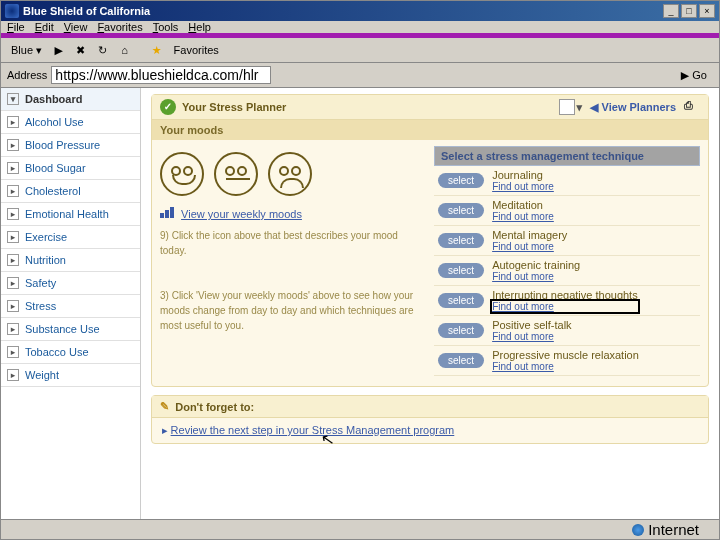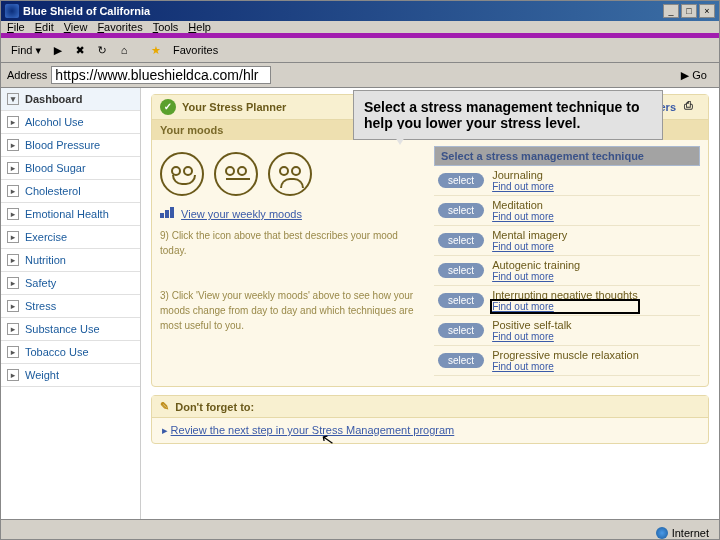--- a/index.html
+++ b/index.html
@@ -49,21 +49,21 @@
   .tech-row { display:flex; align-items:center; gap:8px; padding:3px 4px; border-bottom:1px solid #ece4c8;}
   .select-btn { background:#7a92b8; color:#fff; font-size:10px; padding:2px 10px; border-radius:10px; border:none; cursor:pointer;}
   .tech-label { font-size:11px; color:#6b5a1a;}
   .findout { color:#3a5aa8; text-decoration:underline; font-size:10px; cursor:pointer; display:block;}
   .highlight { outline:2px solid #000;}
   .forget-panel .panel-head { background:#f8f0d0;}
   .forget-body { padding:6px 10px; color:#3a5aa8;}
   .forget-link { text-decoration:underline; cursor:pointer;}
   .callout { position:absolute; top:2px; left:212px; width:310px; background:#e2e2e2; border:1px solid #999; padding:8px 10px; font-size:14px; font-weight:bold; color:#000; z-index:10;}
   .callout::after { content:''; position:absolute; bottom:-16px; left:36px; border:10px solid transparent; border-top:16px solid #e2e2e2;}
-  .statusbar { height:20px; background:#d4d0c8; border-top:1px solid #888; display:flex; align-items:flex-end; font-size:11px; padding:0 10px;}
+  .statusbar { height:20px; background:#d4d0c8; border-top:1px solid #888; display:flex; align-items:center; font-size:15px; padding:0 20px;}
   .statusbar .inet { margin-left:auto; display:flex; align-items:center; gap:4px;}
   .globe { width:12px;height:12px;background:radial-gradient(circle,#4a9ae8,#1a5a9c);border-radius:50%;}
   .cursor { position:absolute; left:180px; top:342px; font-size:16px; color:#000; transform:rotate(-10deg); pointer-events:none;}
 </style>
 </head>
 <body>
 
 <div class="window">
   <div class="titlebar">
     <span class="icon"></span>
@@ -76,21 +76,21 @@
   <div class="menubar">
     <span>File</span>
     <span>Edit</span>
     <span>View</span>
     <span>Favorites</span>
     <span>Tools</span>
     <span>Help</span>
   </div>
 
   <div class="toolbar">
-    <span class="tb-btn"><span>Find</span> ▾</span>
+    <span class="tb-btn"><span>Blue</span> ▾</span>
     <span class="tb-icon">▶</span>
     <span class="tb-icon">✖</span>
     <span class="tb-icon">↻</span>
     <span class="tb-icon">⌂</span>
     <span style="width:6px"></span>
     <span class="tb-icon" style="color:#e8a800">★</span>
     <span class="tb-btn">Favorites</span>
   </div>
 
   <div class="addressbar">
@@ -150,21 +150,20 @@
           <span>Tobacco Use</span>
         </div>
         <div class="side-item">
           <span class="arrow">▸</span>
           <span>Weight</span>
         </div>
       </div>
 
     <div class="main">
 
-      <div class="callout">Select a stress management technique to help you lower your stress level.</div>
 
       <div class="panel">
         <div class="panel-head">
           <span class="check">✓</span>
           <span>Your Stress Planner</span>
           <span class="cal"></span>
           <span style="margin-left:2px;color:#555">▾</span>
           <span class="viewplanners">◀ <span>View Planners</span></span>
           <span class="print">⎙</span>
         </div>

